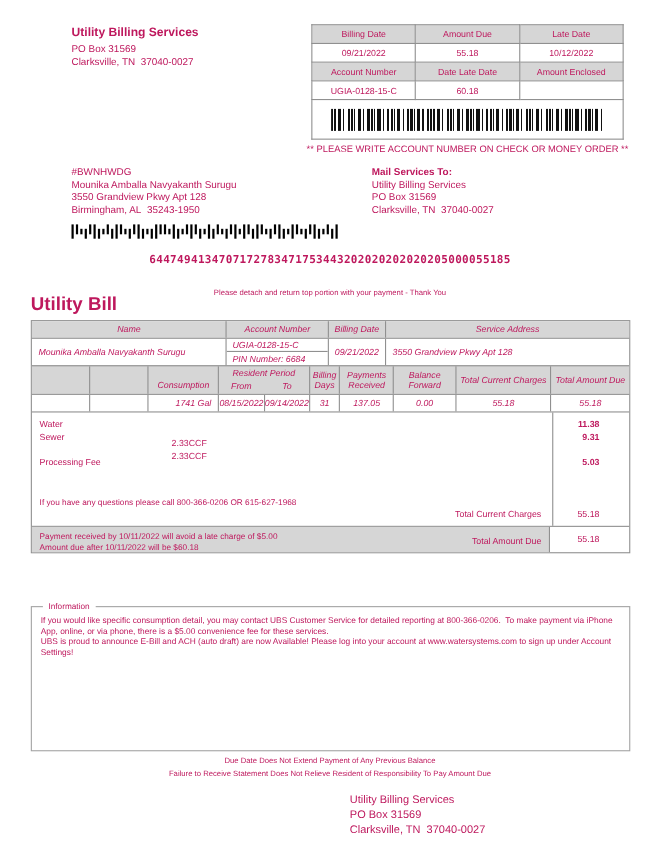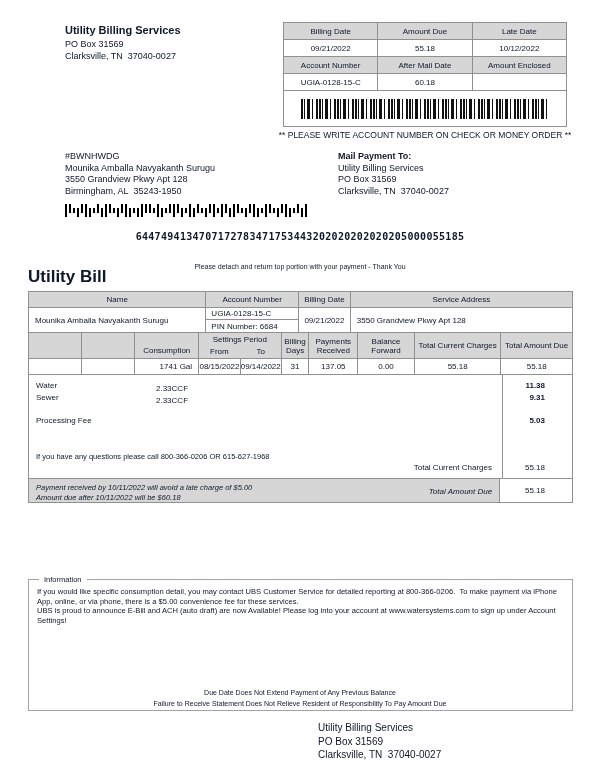--- a/index.html
+++ b/index.html
@@ -1,18 +1,18 @@
 <!DOCTYPE html>
 <html><head>
 <meta charset="utf-8">
 <style>
   * { margin:0; padding:0; box-sizing:border-box; }
   html,body { background:#fff; }
   .page{ position:relative; width:600px; height:776px; background:#fff;
-         font-family:"Liberation Sans", sans-serif; color:#0f172a; overflow:hidden; }
+         font-family:"Liberation Sans", sans-serif; color:#be185d; overflow:hidden; }
 
   
   .company{ position:absolute; left:65px; top:24px; }
   .company .cname{ font-size:11px; font-weight:bold; margin-bottom:3px; }
   .company .cline{ font-size:9px; line-height:11.5px; }
 
   
   table.stub{ position:absolute; left:283px; top:22px; width:284px;
               border-collapse:collapse; table-layout:fixed; }
   table.stub td{ border:1px solid #909090; font-size:8px; text-align:center;
@@ -47,21 +47,21 @@
 
   
   .detach{ position:absolute; left:0; right:0; top:263px; text-align:center; font-size:7px; }
   .billtitle{ position:absolute; left:28px; top:267px; font-size:17px; font-weight:bold; }
 
   
   .btable{ position:absolute; left:28px; top:291px; width:545px;
            border:1px solid #909090; font-size:8px; }
   .brow{ display:flex; width:100%; }
   .bc{ border-left:1px solid #909090; display:flex; align-items:center;
-       justify-content:center; text-align:center; line-height:9px; overflow:hidden; }
+       justify-content:center; text-align:center; line-height:9px; overflow:hidden;font-style:italic; }
   .bc:first-child{ border-left:none; }
   .hgray{ background:#d6d6d6; }
   .bt{ border-top:1px solid #909090; }
   .left{ justify-content:flex-start; text-align:left; padding-left:6px; }
   .r1{ height:15px; }
   .r2{ height:25px; }
   .acct2{ flex-direction:column; align-items:stretch; justify-content:flex-start;
           padding:0; }
   .acct2 > div{ height:12.5px; display:flex; align-items:center; padding-left:5px; }
   .acct2 > div:first-child{ border-bottom:1px solid #909090; }
@@ -72,41 +72,41 @@
   .bp-bot > div{ display:flex; align-items:center; justify-content:center; }
   .c-cons{ align-items:flex-end; padding-bottom:3px; }
   .r4{ height:16px; }
   .num-r{ justify-content:flex-end; padding-right:6px; }
 
   .detailbox{ position:relative; height:104px; border-top:1px solid #909090; }
   .vsep{ position:absolute; left:473px; top:0; bottom:0; width:0;
          border-left:1px solid #909090; }
   .li-row{ position:absolute; left:0; right:0; height:11.5px; }
   .li-label{ position:absolute; left:7px; top:1px; }
-  .li-qty{ position:absolute; left:127px; top:4px; }
+  .li-qty{ position:absolute; left:127px; top:18px; }
   .li-amt{ position:absolute; right:27px; top:1px;font-weight:bold; }
   .questions{ position:absolute; left:7px; bottom:17px; font-size:7.5px; }
   .tcc-label{ position:absolute; right:80px; bottom:6px; }
   .tcc-value{ position:absolute; right:27px; bottom:6px; }
 
   .grayrow{ display:flex; height:24px; border-top:1px solid #909090; }
   .grayrow .gl{ width:473px; background:#d6d6d6; border-right:1px solid #909090;
-                font-size:7.5px; line-height:9.5px; padding:2px 0 0 7px;font-style:italic; }
+                font-size:7.5px; line-height:9.5px; padding:2px 0 0 7px; }
   .grayrow .gr{ width:72px; display:flex; align-items:center;
                 justify-content:flex-end; padding-right:27px; }
 
   
   .gl-inner{ position:relative; height:100%; }
   .gl-notes{ position:absolute; left:0; top:2px; }
   .gl-tad{ position:absolute; right:7px; top:50%; transform:translateY(-50%);
            font-size:8px; }
 
   
   .infobox{ position:absolute; left:28px; top:551px; width:545px; height:132px;
-            border:1px solid #a3a3a3;margin-top:28px; }
+            border:1px solid #a3a3a3; }
   .infolegend{ position:absolute; top:-5px; left:10px; background:#fff;
                padding:0 5px; font-size:7.5px; }
   .infotext{ padding:7px 8px 0 8px; font-size:7.6px; line-height:9.6px; }
 
   
   .fn1{ position:absolute; left:0; right:0; top:689px; text-align:center; font-size:7px; }
   .fn2{ position:absolute; left:0; right:0; top:700px; text-align:center; font-size:7px; }
   .footL{ position:absolute; left:33px; top:721px; font-size:10px; line-height:13.5px; }
   .footR{ position:absolute; left:318px; top:721px; font-size:10px; line-height:13.5px; }
 </style>
@@ -128,21 +128,21 @@
       <td class="hd">Amount Due</td>
       <td class="hd">Late Date</td>
     </tr>
     <tr>
       <td>09/21/2022</td>
       <td>55.18</td>
       <td>10/12/2022</td>
     </tr>
     <tr>
       <td class="hd">Account Number</td>
-      <td class="hd">After Mail Date</td>
+      <td class="hd">Date Late Date</td>
       <td class="hd">Amount Enclosed</td>
     </tr>
     <tr>
       <td>UGIA-0128-15-C</td>
       <td>60.18</td>
       <td></td>
     </tr>
     <tr>
       <td class="bcbox" colspan="3">
         <div class="barcode1"></div>
@@ -217,21 +217,21 @@
       <span class="t1"></span>
       <span class="t3"></span>
       <span class="t2"></span>
       <span class="t0"></span>
       <span class="t1"></span>
       <span class="t2"></span>
       <span class="t3"></span>
     </div>
 
   <div class="mailto">
-    <div class="mt-title">Mail Payment To:</div>
+    <div class="mt-title">Mail Services To:</div>
     <div>Utility Billing Services</div>
     <div>PO Box 31569</div>
     <div>Clarksville, TN&nbsp; 37040-0027</div>
   </div>
 
   <div class="ocr">6447494134707172783471753443202020202020205000055185</div>
 
   <div class="detach">Please detach and return top portion with your payment - Thank You</div>
   <div class="billtitle">Utility Bill</div>
 
@@ -252,21 +252,21 @@
       </div>
       <div class="bc" style="width:52px">09/21/2022</div>
       <div class="bc left" style="width:223px">3550 Grandview Pkwy Apt 128</div>
     </div>
 
     <div class="brow hgray bt r3">
       <div class="bc" style="width:52px"></div>
       <div class="bc" style="width:54px"></div>
       <div class="bc c-cons" style="width:64px">Consumption</div>
       <div class="bc bp-group" style="width:83px">
-        <div class="bp-top">Settings Period</div>
+        <div class="bp-top">Resident Period</div>
         <div class="bp-bot">
           <div style="width:42px">From</div>
           <div style="width:41px">To</div>
         </div>
       </div>
       <div class="bc" style="width:28px">Billing Days</div>
       <div class="bc" style="width:49px">Payments Received</div>
       <div class="bc" style="width:57px">Balance Forward</div>
       <div class="bc" style="width:87px">Total Current Charges</div>
       <div class="bc" style="width:72px">Total Amount Due</div>

